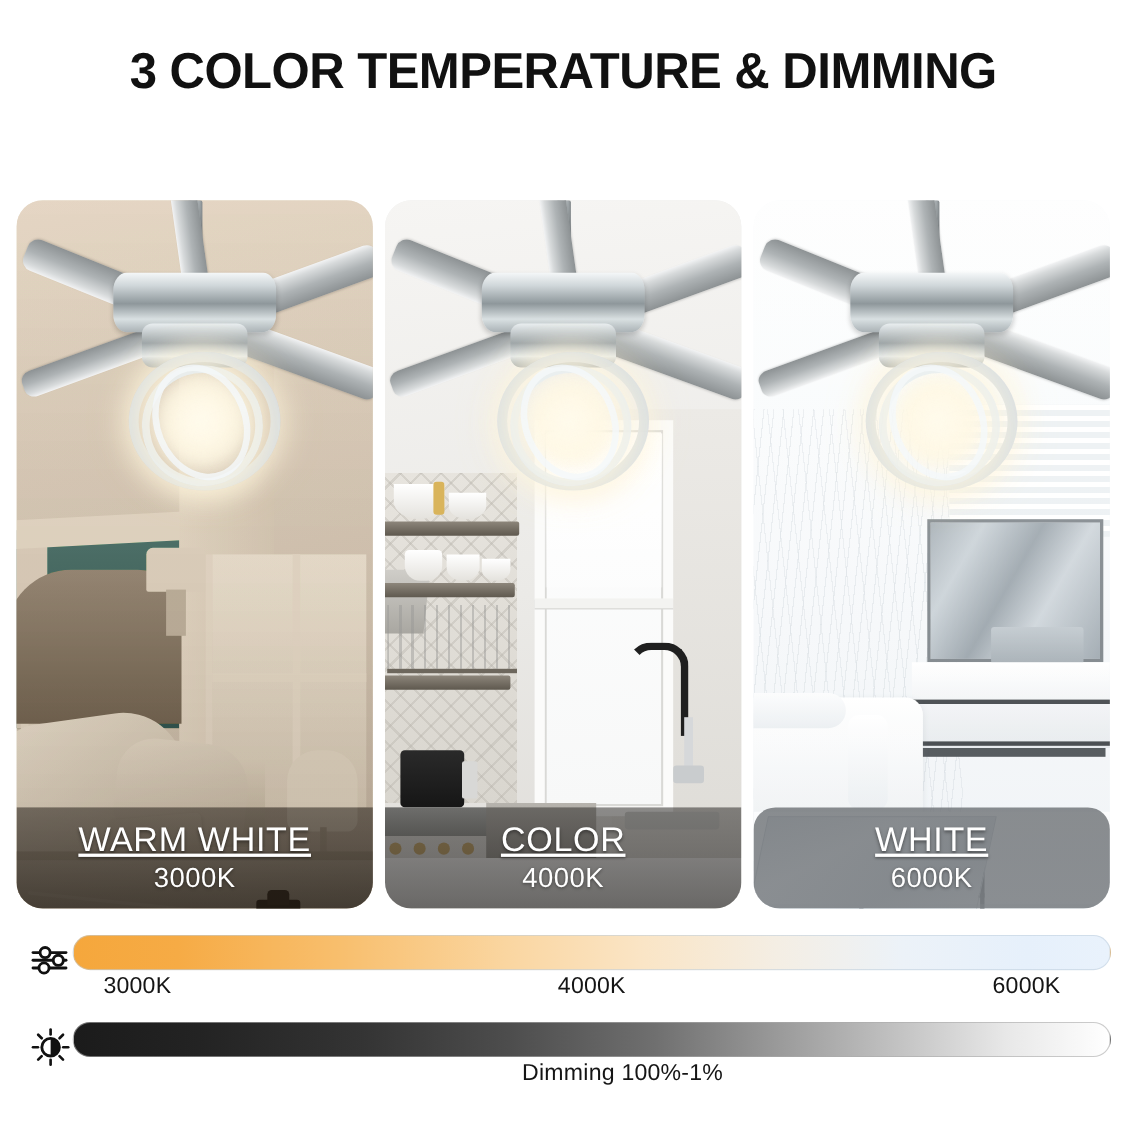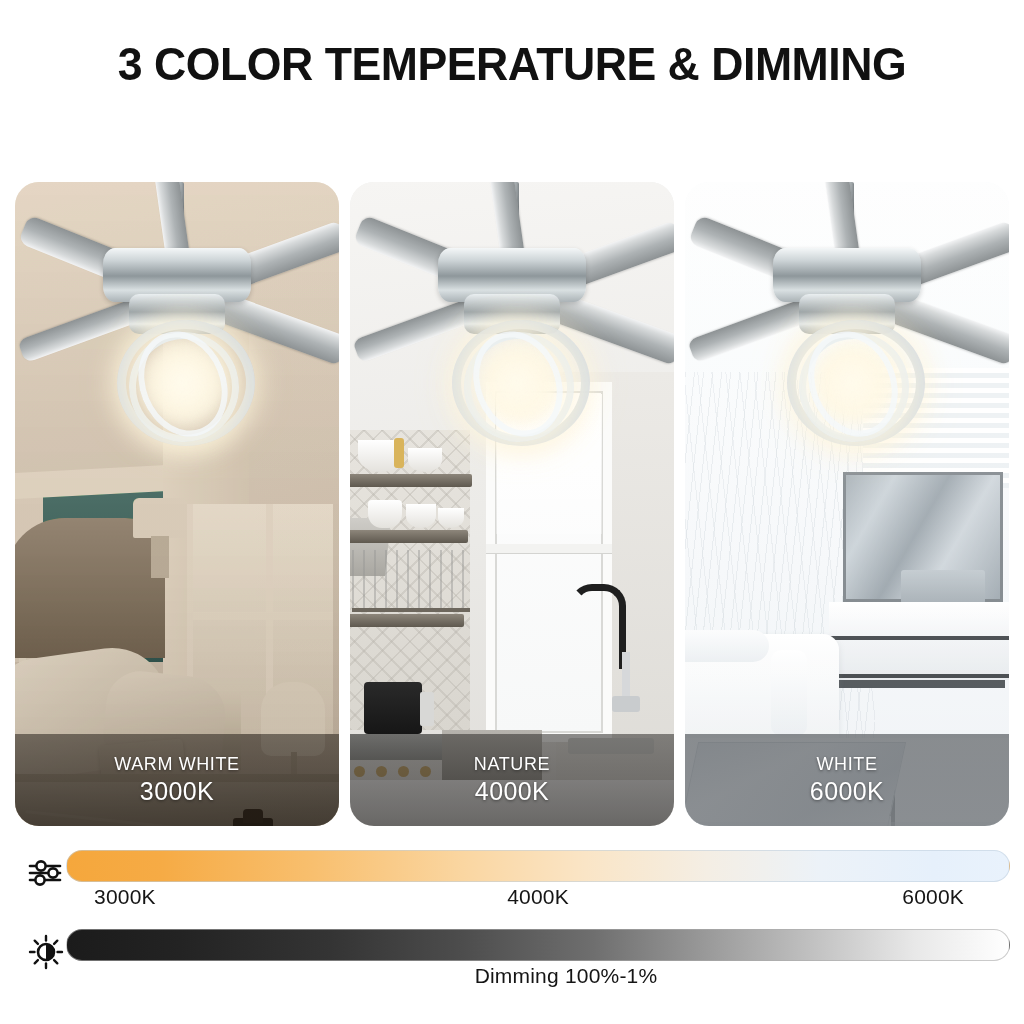--- a/index.html
+++ b/index.html
@@ -220,26 +220,27 @@
     display: flex;
     flex-direction: column;
     align-items: center;
     justify-content: center;
     text-align: center;
     color: #ffffff;
     text-shadow: 0 1px 3px rgba(0,0,0,.45);
   }
   .label-band.dark   { background: linear-gradient(180deg, rgba(40,34,28,.55) 0%, rgba(32,27,22,.70) 100%); }
   .label-band.mid    { background: linear-gradient(180deg, rgba(48,46,44,.55) 0%, rgba(36,34,32,.66) 100%); }
-  .label-band.light  { background: linear-gradient(180deg, rgba(108,112,116,.80) 0%, rgba(122,126,130,.86) 100%); }
+  .label-band.light  { background: linear-gradient(180deg, rgba(108,112,116,.80) 0%, rgba(122,126,130,.86) 100%); border-radius: 20px; }
   .label-name {
-    font-size: 18px;
+    font-size: 31px;
     font-weight: 400;
     letter-spacing: .6px;
     line-height: 1.12;
+    text-decoration: underline;
   }
   .label-kelvin {
     font-size: 25px;
     font-weight: 400;
     letter-spacing: .4px;
     line-height: 1.2;
     margin-top: 2px;
   }
 
   
@@ -396,21 +397,21 @@
         <div class="blade b3"></div>
       <div class="blade b4"></div>
         <div class="blade b5"></div>
       <div class="fan-hub"></div>
       <div class="fan-hub2"></div>
       <div class="light-ring"></div>
       <div class="light-ring r2"></div>
       <div class="light-ring r3"></div>
     </div>
     <div class="label-band mid">
-      <div class="label-name">NATURE</div>
+      <div class="label-name">COLOR</div>
       <div class="label-kelvin">4000K</div>
     </div>
   </div>
 
   <div class="panel p3">
     <div class="scene">
       <div class="wall"></div>
       <div class="tex"></div>
       <div class="panelwall"></div>
       <div class="tv"></div>

